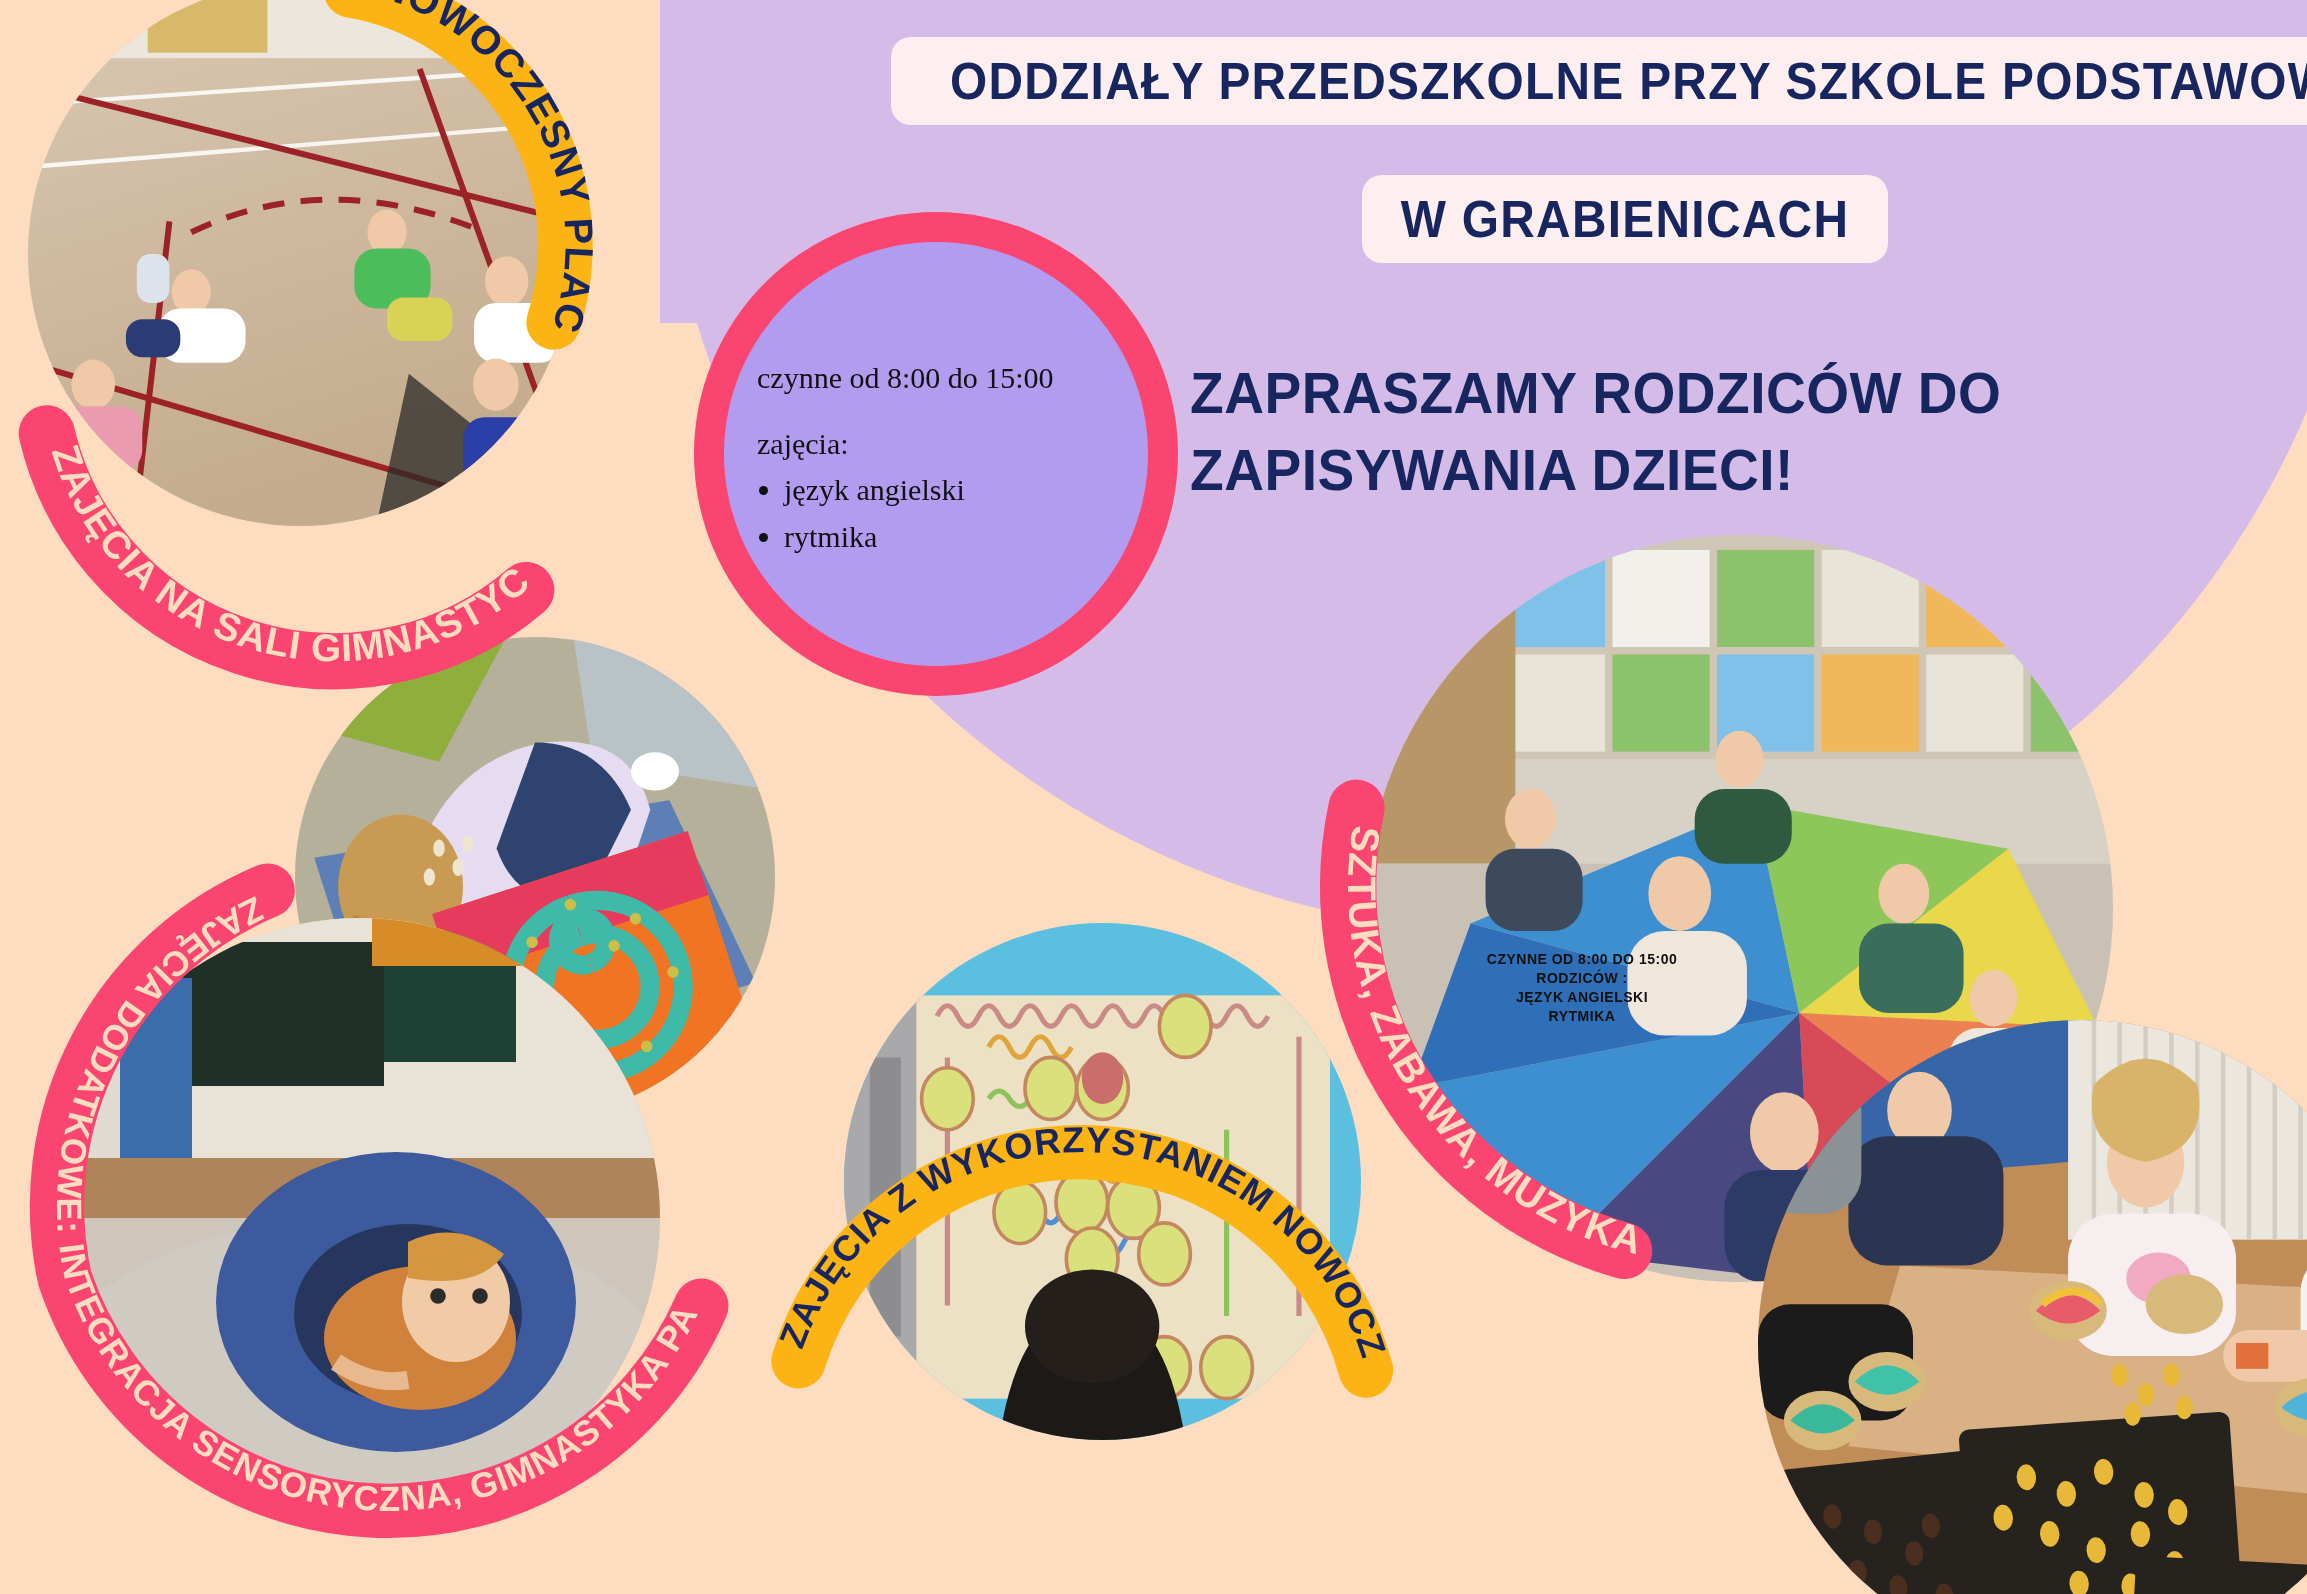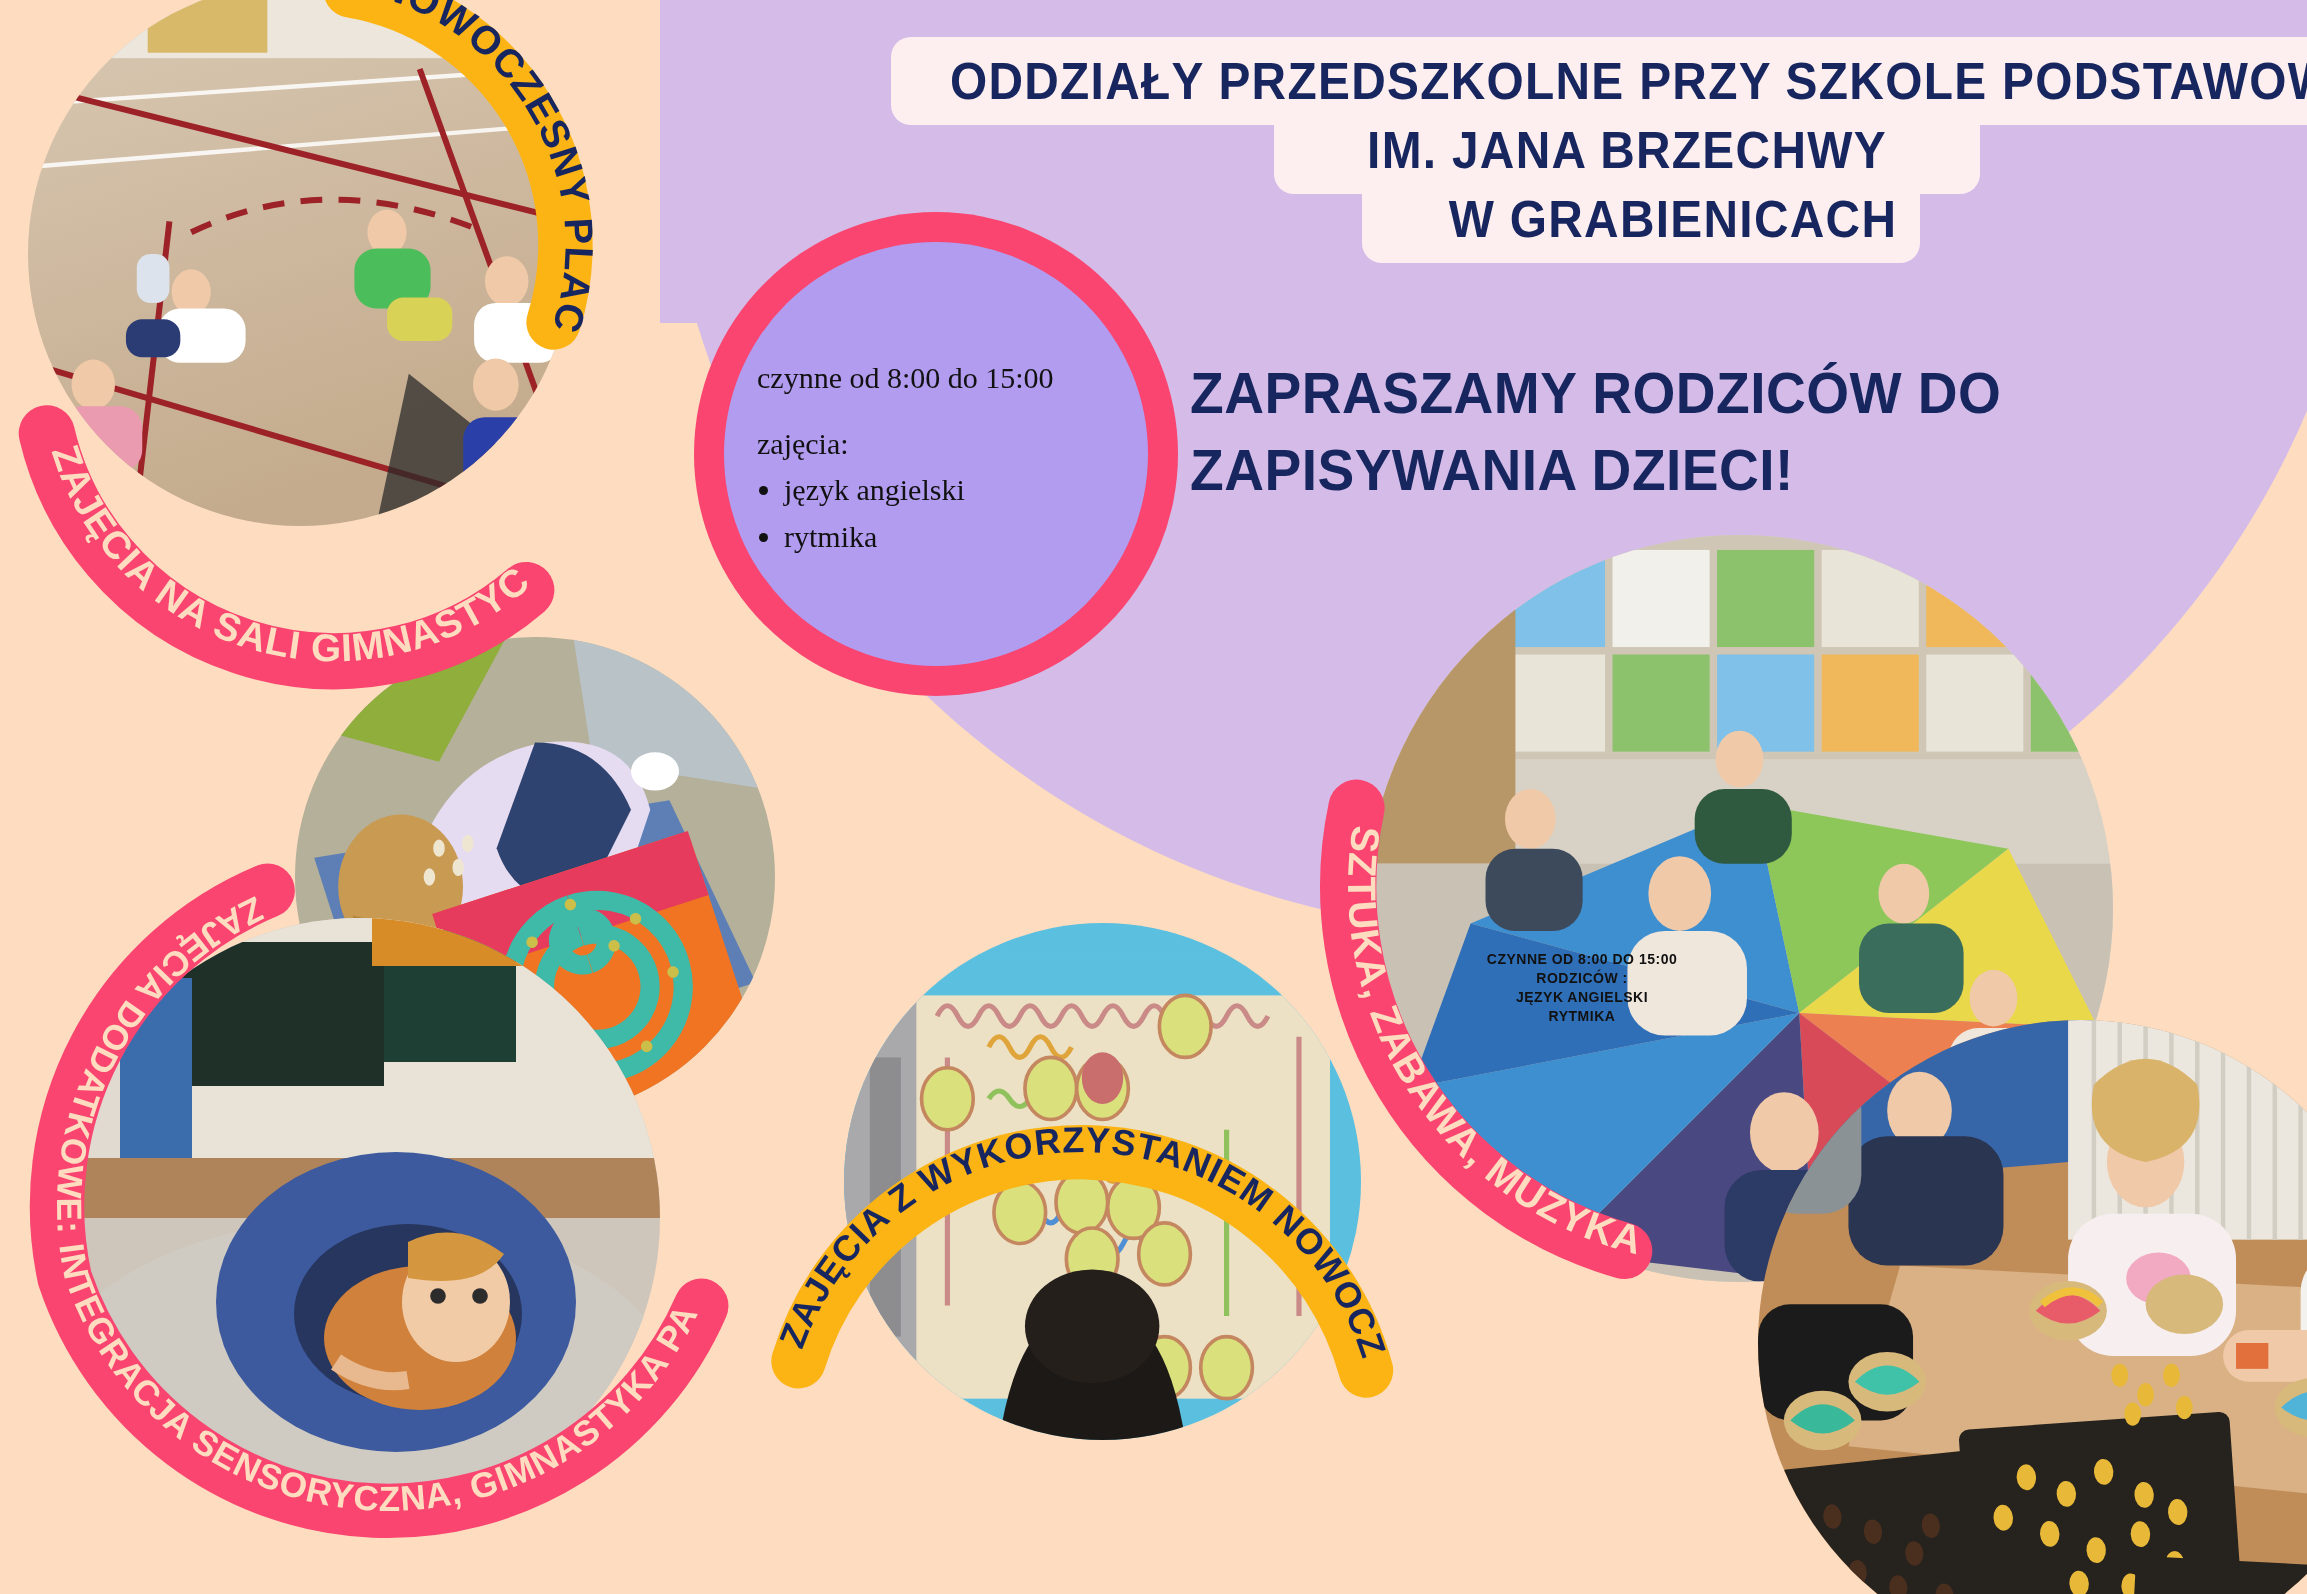--- a/index.html
+++ b/index.html
@@ -20,21 +20,21 @@
   .ribbon{position:absolute;pointer-events:none;}
   .ribbon svg{overflow:visible;display:block;}
   .rb-text{font-family:"Liberation Sans",sans-serif;font-weight:bold;
            letter-spacing:2px;}
 
   
   #title-plate{position:absolute;left:891px;top:37px;width:1472px;height:268px;}
   .tl{position:absolute;background:#fdeef0;border-radius:20px;}
   #tl1{left:0;top:0;width:1472px;height:88px;}
   #tl2{left:383px;top:69px;width:706px;height:88px;}
-  #tl3{left:471px;top:138px;width:526px;height:88px;padding-left:32px;}
+  #tl3{left:471px;top:138px;width:526px;height:88px;}
   .tline{position:absolute;width:100%;text-align:center;color:#17265f;
          font-weight:bold;font-family:"Liberation Sans",sans-serif;
          font-size:52px;letter-spacing:1.4px;line-height:88px;
          transform:scaleX(0.92);white-space:nowrap;}
 
   
   #cta{position:absolute;left:1190px;top:355px;width:923px;color:#17265f;
        font-weight:bold;font-size:58px;line-height:1.32;letter-spacing:0.5px;
        transform:scaleX(0.95);transform-origin:left top;}
 
@@ -405,23 +405,20 @@
     <text class="rb-text" font-size="86" fill="#fddcc0">
       <textPath href="#pathArt" startOffset="3%">SZTUKA, ZABAWA, MUZYKA I TANIEC</textPath>
     </text>
   </svg>
 </div>
 
 <div id="title-plate">
   <div class="tl" id="tl1">
     <div class="tline">ODDZIAŁY PRZEDSZKOLNE PRZY SZKOLE PODSTAWOWEJ</div>
   </div>
-  <div class="tl" id="tl2">
-    <div class="tline">IM. JANA BRZECHWY</div>
-  </div>
   <div class="tl" id="tl3">
     <div class="tline">W GRABIENICACH</div>
   </div>
 </div>
 
 <div id="cta">
   <div>ZAPRASZAMY RODZICÓW DO</div>
   <div>ZAPISYWANIA DZIECI!</div>
 </div>
 

